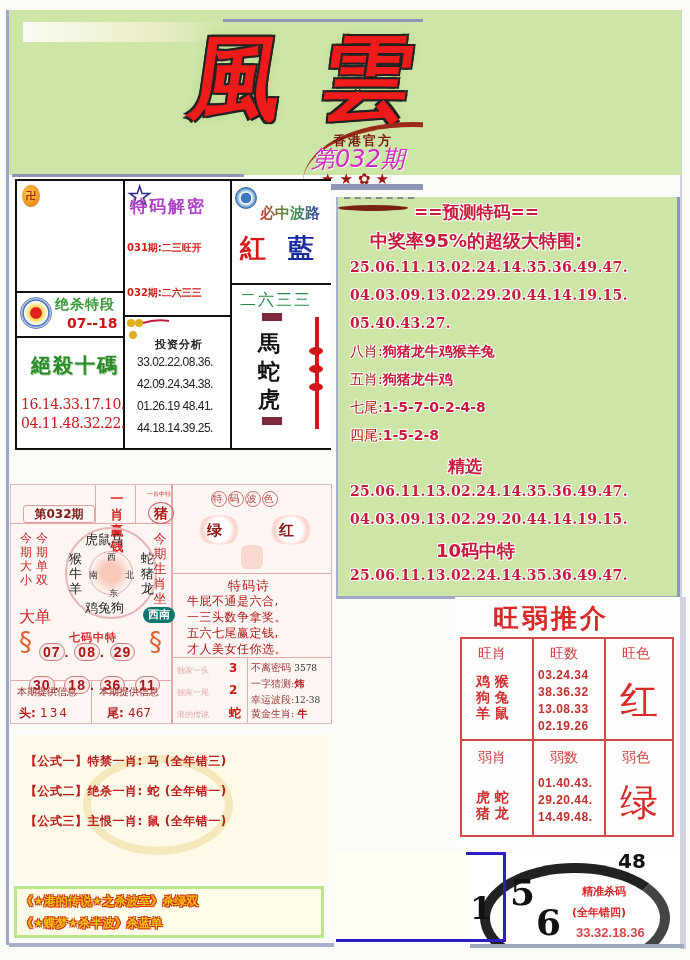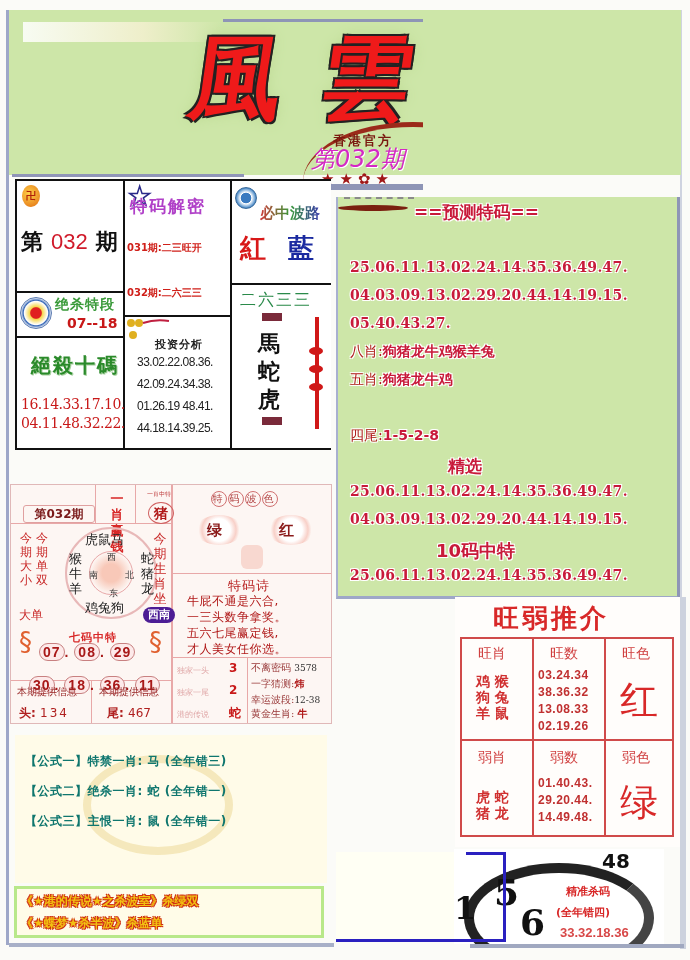--- a/index.html
+++ b/index.html
@@ -87,21 +87,21 @@
   .pline { position: absolute; background: #e8a8a8; }
   #paper-issue { position: absolute; left: 12px; top: 20px; width: 72px; height: 18px; border: 1px solid #e0a0a0; border-radius: 3px; font-size: 12px; color: #7a1a1a; text-align: center; line-height: 16px; font-weight: bold; }
   #paper-yixiao-title { position: absolute; left: 94px; top: 6px; font-size: 13px; color: #d82828; font-weight: bold; line-height: 16px; width: 24px; text-align: center; }
   #paper-yixiao-top { position: absolute; left: 136px; top: 5px; font-size: 6px; color: #c04040; }
   #paper-pig { position: absolute; left: 137px; top: 17px; width: 26px; height: 22px; border: 1px solid #d06060; border-radius: 50%; text-align: center; line-height: 20px; font-size: 14px; color: #b01818; font-weight: bold; }
   .paper-vert { position: absolute; font-size: 12px; color: #c82828; line-height: 14px; width: 14px; text-align: center; }
   #compass { position: absolute; left: 54px; top: 42px; width: 92px; height: 92px; border: 2px solid #e8b8b8; border-radius: 50%; }
   #compass-inner { position: absolute; left: 22px; top: 22px; width: 44px; height: 44px; border: 1px solid #e8a8a8; border-radius: 50%; background: radial-gradient(circle, #f8c8b8 30%, #fdf6f3 70%); }
   .compass-text { position: absolute; font-size: 13px; color: #222; font-family: "DejaVu Serif", serif; white-space: nowrap; }
   .compass-dir { position: absolute; font-size: 9px; color: #333; }
-  #paper-xi { position: absolute; left: 132px; top: 122px; width: 32px; height: 16px; border-radius: 8px; background: #4c1d95; color: #fff; font-size: 11px; text-align: center; line-height: 16px; font-weight: bold; }
+  #paper-xi { position: absolute; left: 132px; top: 122px; width: 32px; height: 16px; border-radius: 8px; background: #0f766e; color: #fff; font-size: 11px; text-align: center; line-height: 16px; font-weight: bold; }
   #qima-title { position: absolute; left: 58px; top: 145px; font-size: 11px; color: #d82828; font-weight: bold; letter-spacing: 1px; }
   .seahorse { position: absolute; font-size: 26px; color: #e06030; }
   .qima-row { position: absolute; font-size: 14px; color: #a81818; font-family: "Liberation Sans", sans-serif; font-weight: bold; white-space: nowrap; letter-spacing: 1px; }
   .qima-ball { display: inline-block; border: 1px solid #c88080; border-radius: 10px; padding: 0 3px; background: #fdeaea; }
   .paper-info-label { position: absolute; font-size: 10px; color: #9a2a2a; white-space: nowrap; font-family: "DejaVu Serif", serif; }
   .paper-info-val { position: absolute; font-size: 12px; color: #b02020; font-weight: bold; white-space: nowrap; }
 
   #bose-title { position: absolute; left: 38px; top: 6px; font-size: 10px; color: #b04040; letter-spacing: 3px; }
   .bose-ball { display: inline-block; width: 16px; height: 16px; border: 1px solid #d07070; border-radius: 50%; text-align: center; line-height: 14px; margin-right: 1px; }
   .burst { position: absolute; width: 48px; height: 30px; border-radius: 50%; background: radial-gradient(circle, #ffffff 40%, #f8d0c8 60%, transparent 72%); }
@@ -110,41 +110,41 @@
   #poem-title { position: absolute; left: 55px; top: 92px; font-size: 13px; color: #b82020; letter-spacing: 1px; }
   .poem-line { position: absolute; left: 28px; font-size: 12px; color: #b01818; white-space: nowrap; letter-spacing: 0.5px; }
   .hint-label { position: absolute; left: 4px; font-size: 8px; color: #e0a8a8; white-space: nowrap; }
   .hint-val { position: absolute; left: 56px; font-size: 12px; color: #c81818; font-weight: bold; }
   .hint-r-label { position: absolute; left: 78px; font-size: 10px; color: #9a3a3a; white-space: nowrap; font-family: "DejaVu Serif", serif; }
   .hint-r-val { color: #b01818; font-weight: bold; }
 
   
   #formula { position: absolute; left: 15px; top: 735px; width: 312px; height: 148px; background: #fffbe8; }
   #formula-watermark { position: absolute; left: 68px; top: 20px; width: 150px; height: 100px; border: 8px solid #f3e4b0; border-radius: 50%; opacity: .8; }
-  .formula-row { position: absolute; left: 10px; font-size: 12px; color: #0f766e; font-weight: bold; white-space: nowrap; letter-spacing: 0.5px; }
+  .formula-row { position: absolute; left: 10px; font-size: 12px; color: #b91c1c; font-weight: bold; white-space: nowrap; letter-spacing: 0.5px; }
 
   #legend-box { position: absolute; left: 14px; top: 886px; width: 310px; height: 52px; border: 3px solid #b8e88a; background: #fffce8; }
   .legend-line { position: absolute; left: 4px; font-size: 12px; color: #f2c012; font-weight: bold; white-space: nowrap;
     text-shadow: -1px -1px 0 #d03010, 1px -1px 0 #d03010, -1px 1px 0 #d03010, 1px 1px 0 #d03010; }
   #legend-dots { position: absolute; left: 26px; top: 880px; font-size: 10px; color: #222; letter-spacing: 2px; }
   #bottom-rule { position: absolute; left: 9px; top: 943px; width: 325px; height: 4px; background: #a8b0c8; }
 
   
   #wangruo { position: absolute; left: 455px; top: 597px; width: 225px; height: 250px; background: #fffdfb; }
   #wangruo-title { position: absolute; left: 38px; top: 4px; font-size: 26px; color: #d82828; font-weight: bold; letter-spacing: 3px; }
   #wr-table { position: absolute; left: 5px; top: 40px; width: 214px; height: 200px; border: 2px solid #d04a4a; }
   .wr-v { position: absolute; width: 2px; background: #d04a4a; }
   .wr-h { position: absolute; height: 2px; background: #d04a4a; }
   .wr-head { position: absolute; font-size: 14px; color: #d04040; white-space: nowrap; }
   .wr-zodiac { position: absolute; font-size: 14px; color: #d03030; font-weight: bold; line-height: 16px; white-space: nowrap; }
   .wr-num { position: absolute; font-size: 12px; color: #c03030; font-weight: bold; font-family: "Liberation Sans", sans-serif; line-height: 17px; white-space: nowrap; letter-spacing: 0.5px; }
   .wr-color { position: absolute; font-size: 38px; color: #d82828; font-family: "DejaVu Serif", serif; }
 
   
-  #killer { position: absolute; left: 454px; top: 849px; width: 210px; height: 95px; background: #ffffff; overflow: hidden; }
+  #killer { position: absolute; left: 470px; top: 849px; width: 210px; height: 95px; background: #ffffff; overflow: hidden; }
   #killer-swirl { position: absolute; left: 10px; top: 14px; width: 190px; height: 110px; border: 10px solid #222; border-radius: 50%; border-bottom-color: transparent; border-right-color: #444; }
   #killer-48 { position: absolute; left: 148px; top: 0px; font-size: 20px; color: #111; font-weight: bold; }
   #killer-5 { position: absolute; left: 40px; top: 22px; font-size: 36px; color: #111; font-weight: bold; font-family: "DejaVu Serif", serif; }
   #killer-6 { position: absolute; left: 66px; top: 52px; font-size: 36px; color: #111; font-weight: bold; font-family: "DejaVu Serif", serif; }
   #killer-1 { position: absolute; left: 0px; top: 40px; font-size: 32px; color: #111; font-weight: bold; font-family: "DejaVu Serif", serif; }
   #killer-t1 { position: absolute; left: 112px; top: 35px; font-size: 11px; color: #d82828; font-weight: bold; background: rgba(255,255,255,.7); white-space: nowrap; }
   #killer-t2 { position: absolute; left: 102px; top: 56px; font-size: 11px; color: #d82828; font-weight: bold; background: rgba(255,255,255,.7); white-space: nowrap; }
   #killer-nums { position: absolute; left: 106px; top: 76px; font-size: 13px; color: #d84848; font-weight: bold; font-family: "Liberation Sans", sans-serif; white-space: nowrap; }
   #blue-frame { position: absolute; left: 336px; top: 852px; width: 170px; height: 90px; border-right: 3px solid #2a20c0; border-bottom: 3px solid #2a20c0; }
   #blue-frame-top { position: absolute; left: 466px; top: 852px; width: 40px; height: 3px; background: #2a20c0; }
@@ -178,23 +178,20 @@
 
   <div class="vline" style="left:106px;top:0;height:267px;"></div>
   <div class="vline" style="left:213px;top:0;height:267px;"></div>
   <div class="hline" style="left:0;top:110px;width:107px;"></div>
   <div class="hline" style="left:0;top:155px;width:107px;"></div>
   <div class="hline" style="left:107px;top:134px;width:107px;"></div>
   <div class="hline" style="left:213px;top:102px;width:101px;"></div>
 
   <div class="cell" style="left:0;top:0;width:106px;height:110px;">
     <div id="issue-badge">卍</div>
-    <div id="issue-title">
-      <span class="pre">第</span><span class="num">032</span><span class="post">期</span>
-    </div>
   </div>
 
   <div class="cell" style="left:108px;top:0;width:105px;height:134px;">
     <div id="tema-star">★</div>
     <div id="tema-title">特码解密</div>
     <div class="tema-line" style="top:60px;">031期:二三旺开</div>
     <div class="tema-line" style="top:105px;">032期:二六三三</div>
   </div>
 
   <div class="cell" style="left:215px;top:0;width:99px;height:102px;">
@@ -241,29 +238,33 @@
     <div class="knot-bead" style="top:62px;"></div>
     <div class="knot-bead" style="top:80px;"></div>
     <div class="knot-bead" style="top:98px;"></div>
   </div>
 </div>
 
 <div id="predict">
   <div id="predict-dots"></div>
   <div id="predict-ribbon"></div>
   <div class="pred-text pred-head" style="left:76px;top:4px;">==预测特码==</div>
+  <div class="pred-text pred-head" style="left:32px;top:32px;font-size:18px;">中奖率95%的超级大特围:</div>
   <div class="pred-text pred-num" style="left:12px;top:62px;">25.06.11.13.02.24.14.35.36.49.47.</div>
   <div class="pred-text pred-num" style="left:12px;top:90px;">04.03.09.13.02.29.20.44.14.19.15.</div>
   <div class="pred-text pred-num" style="left:12px;top:118px;">05.40.43.27.</div>
 
   <div class="pred-text" style="left:12px;top:144px;">
     <span class="pred-label">八肖:</span><span class="pred-value">狗猪龙牛鸡猴羊兔</span>
   </div>
   <div class="pred-text" style="left:12px;top:172px;">
     <span class="pred-label">五肖:</span><span class="pred-value">狗猪龙牛鸡</span>
+  </div>
+  <div class="pred-text" style="left:12px;top:200px;">
+    <span class="pred-label">七尾:</span><span class="pred-value">1-5-7-0-2-4-8</span>
   </div>
   <div class="pred-text" style="left:12px;top:228px;">
     <span class="pred-label">四尾:</span><span class="pred-value">1-5-2-8</span>
   </div>
 
   <div class="pred-text pred-head" style="left:110px;top:258px;">精选</div>
   <div class="pred-text pred-num" style="left:12px;top:286px;">25.06.11.13.02.24.14.35.36.49.47.</div>
   <div class="pred-text pred-num" style="left:12px;top:314px;">04.03.09.13.02.29.20.44.14.19.15.</div>
   <div class="pred-text pred-head" style="left:98px;top:342px;font-size:18px;">10码中特</div>
   <div class="pred-text pred-num" style="left:12px;top:370px;">25.06.11.13.02.24.14.35.36.49.47.</div>
@@ -280,21 +281,21 @@
   <div class="pline" style="left:162px;top:172px;width:158px;height:1px;"></div>
   <div class="pline" style="left:236px;top:172px;width:1px;height:66px;"></div>
 
   <div id="paper-issue">第032期</div>
   <div id="paper-yixiao-title">一肖赢钱</div>
   <div id="paper-yixiao-top">一肖中特</div>
   <div id="paper-pig">猪</div>
 
   <div class="paper-vert" style="left:8px;top:46px;">今期大小</div>
   <div class="paper-vert" style="left:24px;top:46px;">今期单双</div>
-  <div style="position:absolute;left:8px;top:122px;font-size:12px;color:#c82828;">大单</div>
+  <div style="position:absolute;left:8px;top:122px;font-size:16px;color:#c82828;">大单</div>
 
   <div id="compass">
     <div id="compass-inner"></div>
     <div class="compass-text" style="left:18px;top:2px;">虎鼠马</div>
     <div class="compass-text" style="left:2px;top:22px;width:14px;line-height:15px;white-space:normal;">猴牛羊</div>
     <div class="compass-text" style="left:74px;top:22px;width:14px;line-height:15px;white-space:normal;">蛇猪龙</div>
     <div class="compass-text" style="left:18px;top:70px;">鸡兔狗</div>
     <div class="compass-dir" style="left:40px;top:22px;">西</div>
     <div class="compass-dir" style="left:22px;top:40px;">南</div>
     <div class="compass-dir" style="left:58px;top:40px;">北</div>

